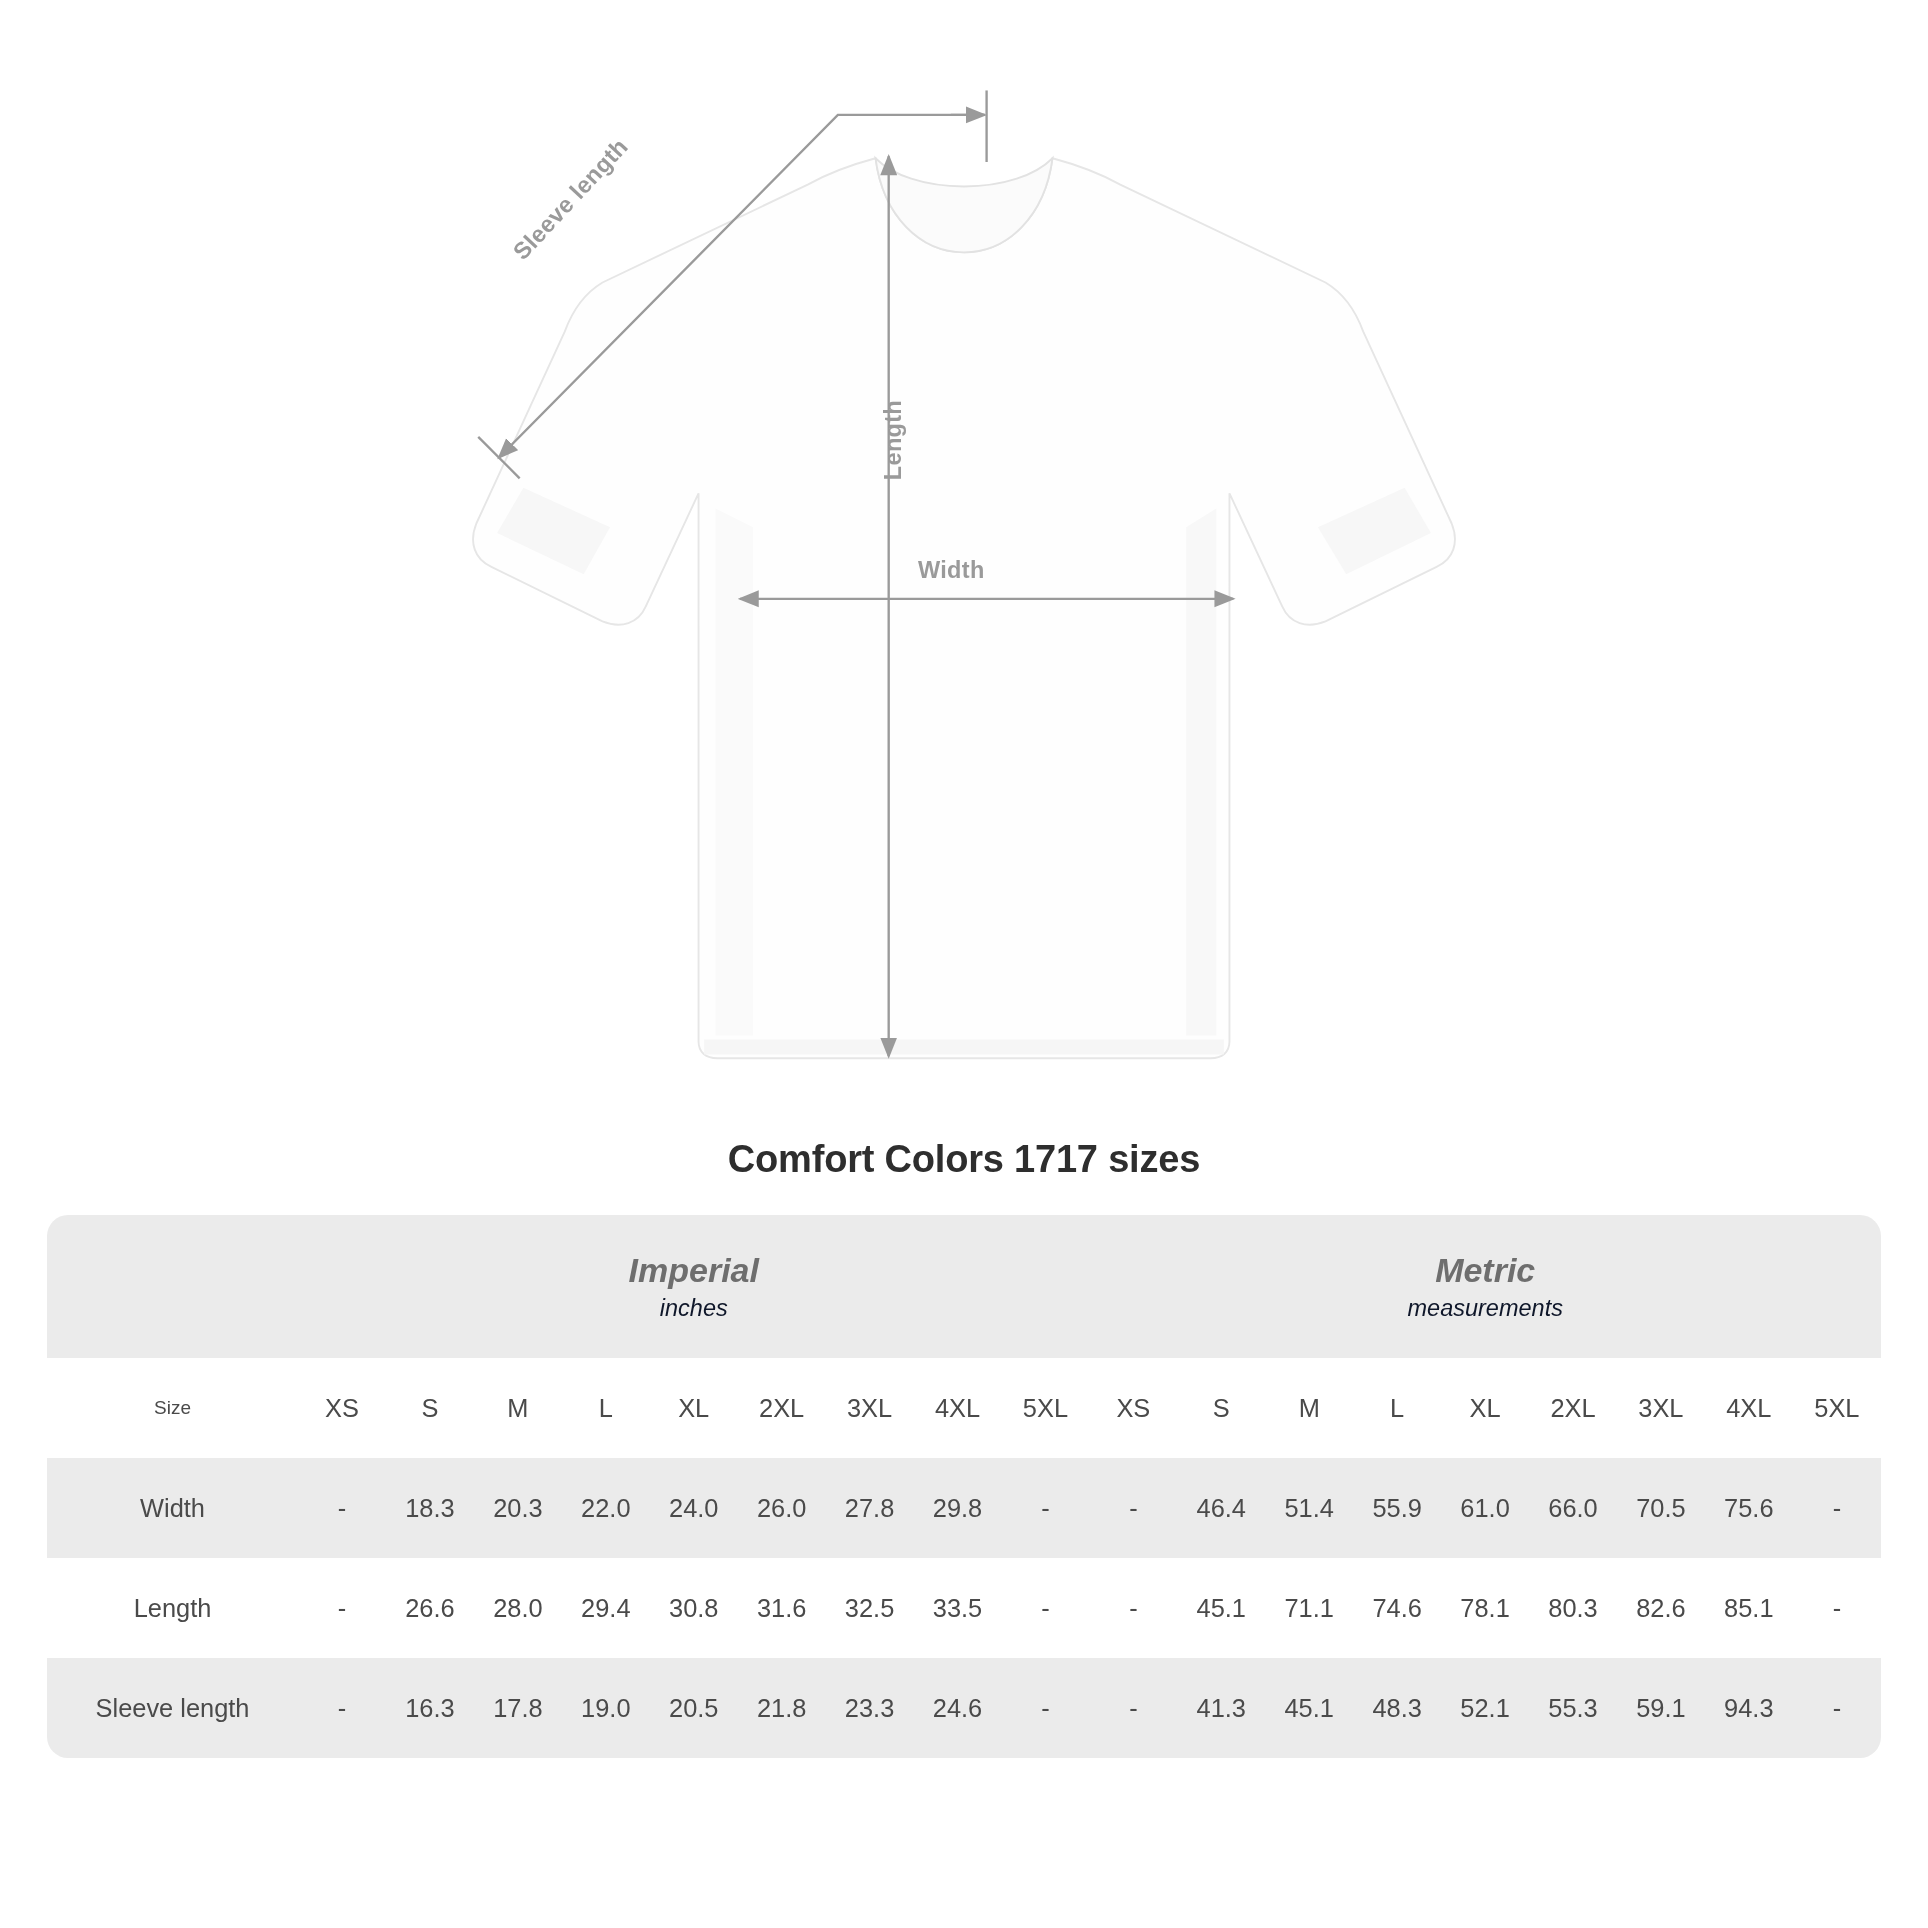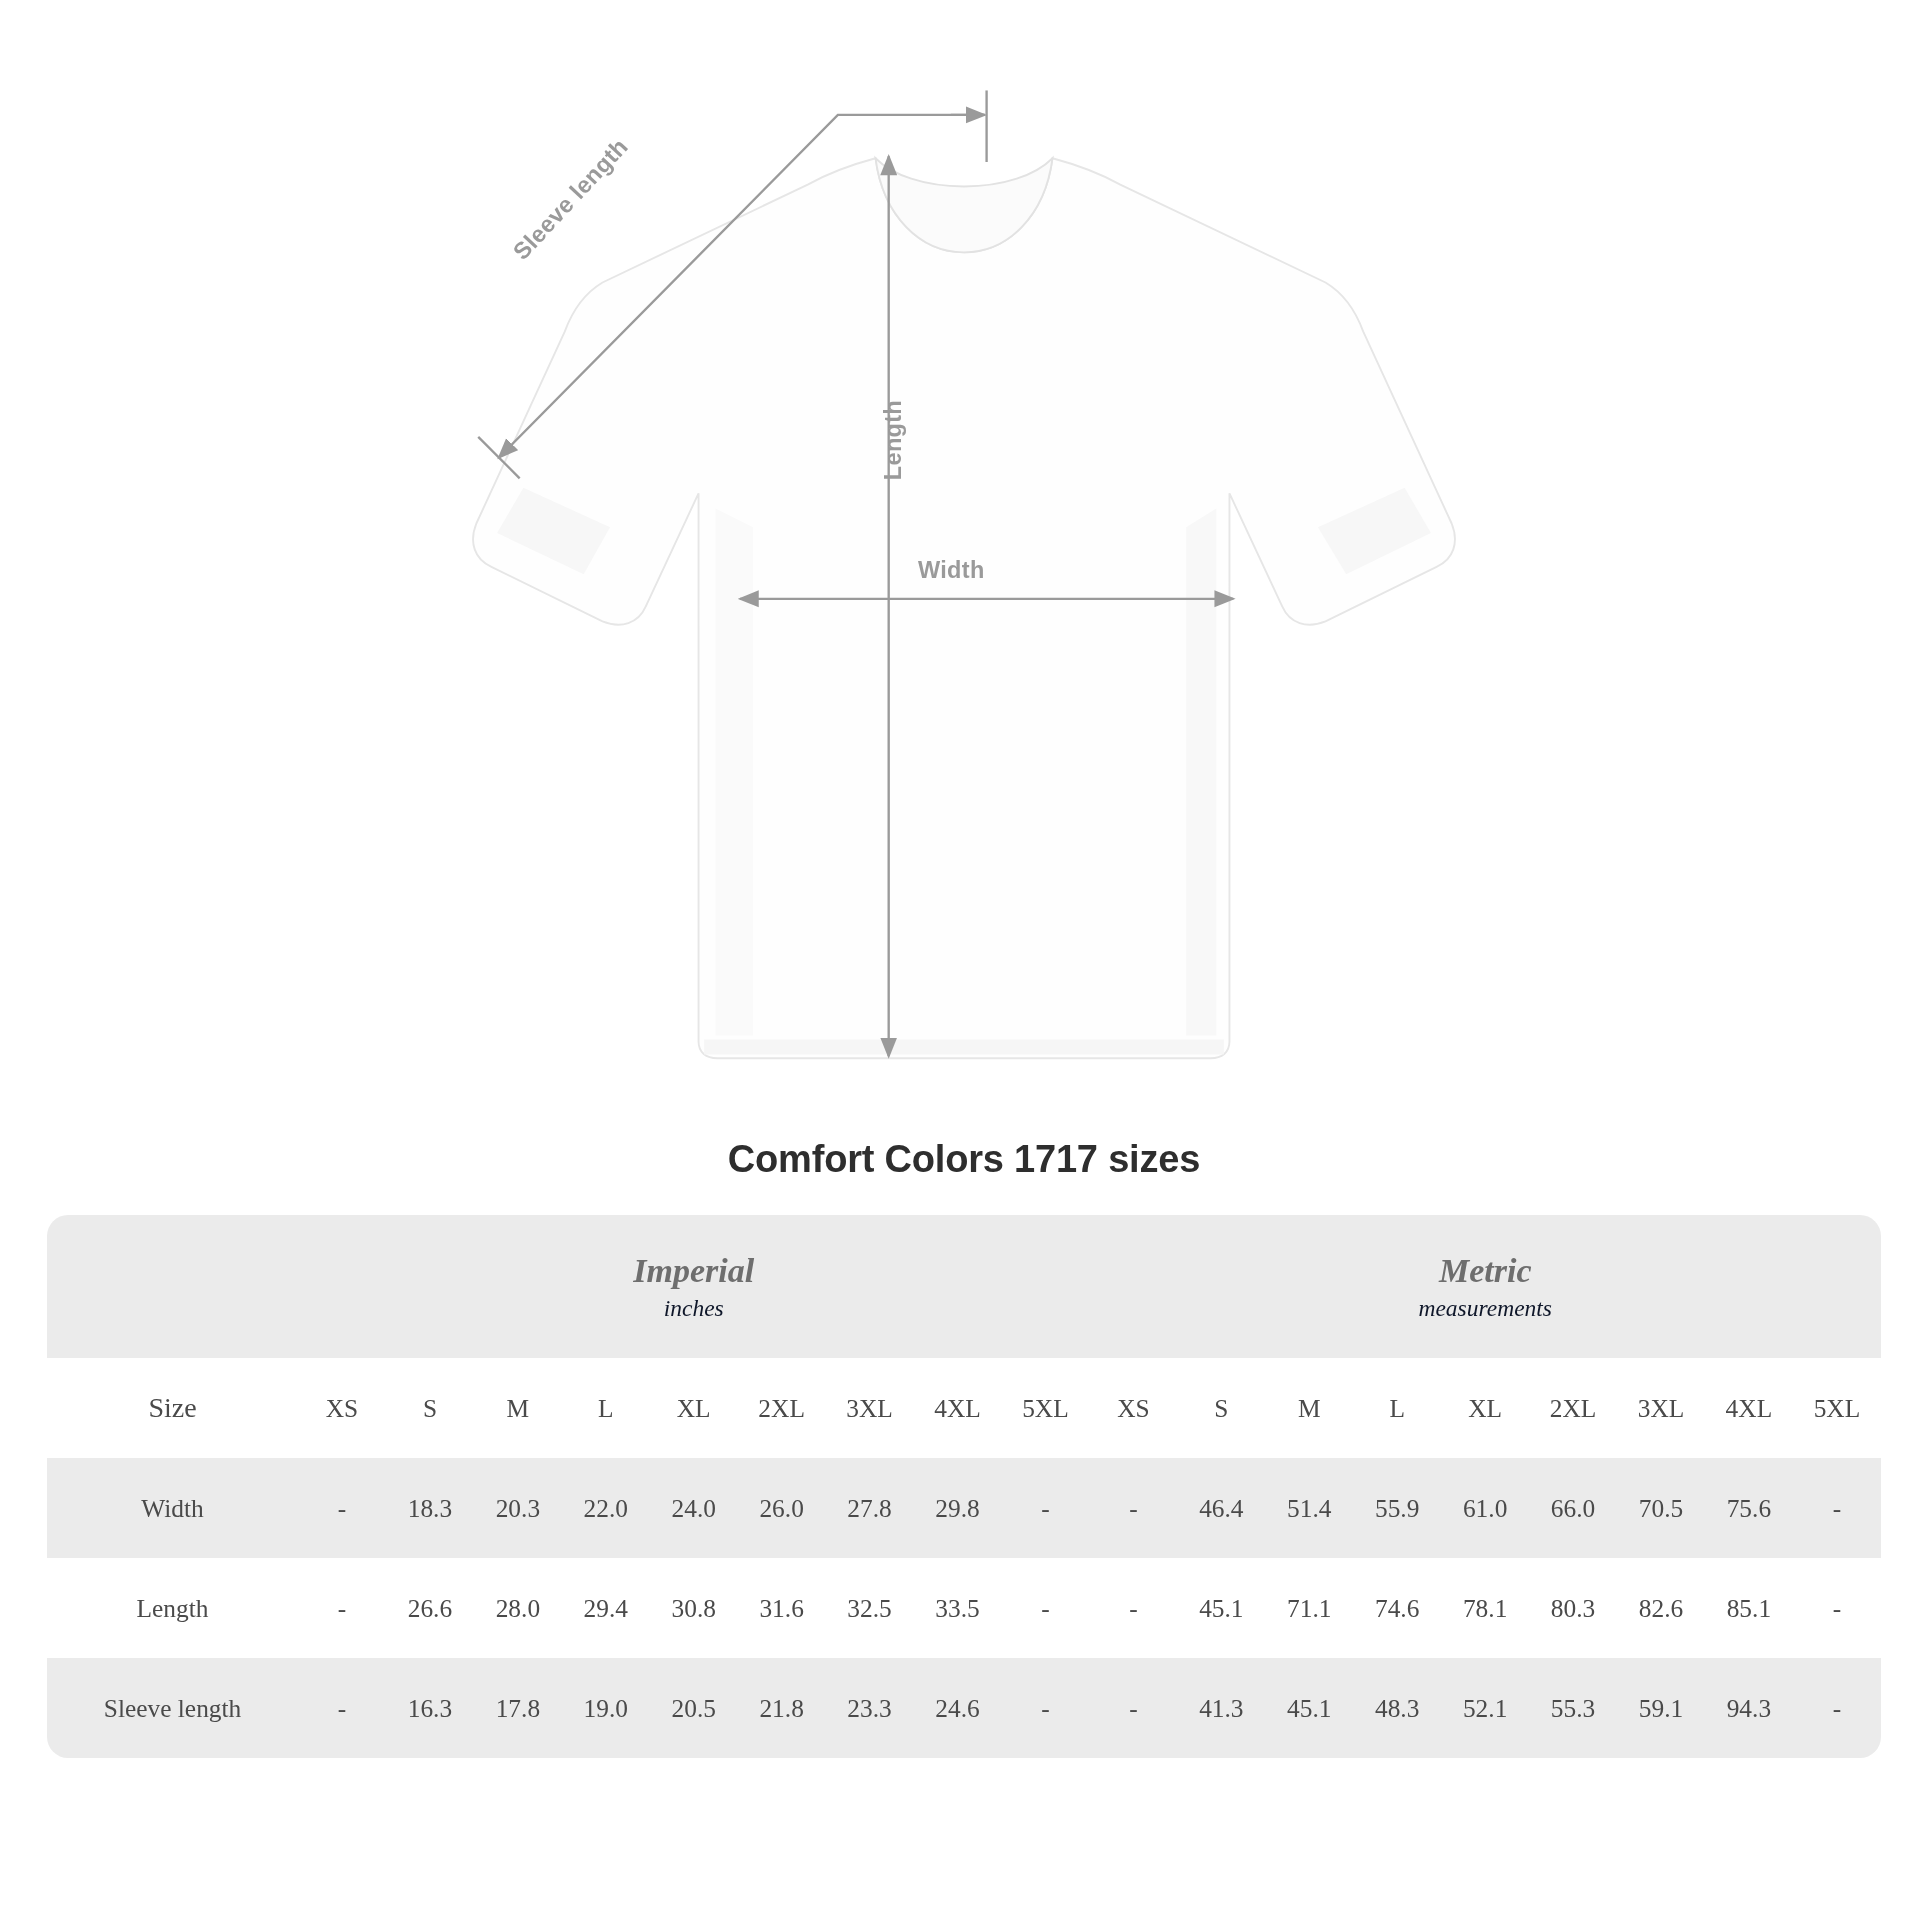--- a/index.html
+++ b/index.html
@@ -76,21 +76,20 @@
     color: #5a5a5a;
     margin-top: 19px;
   }
 
   
   .table-wrap {
     margin: 34px auto 0 auto;
     width: 1834px;
     border-radius: 21px;
     overflow: hidden;
-    font-family: Liberation Serif, serif;
   }
   table.size-table {
     border-collapse: collapse;
     width: 100%;
     table-layout: fixed;
   }
   table.size-table td,
   table.size-table th {
     text-align: center;
     vertical-align: middle;
@@ -118,21 +117,21 @@
     margin-top: 5.6px;
   }
   .head-row td {
     background: #ffffff;
     height: 98px;
     font-weight: bold;
     font-size: 26px;
     color: #4f4f4f;
   }
   .head-row td.size-label {
-    font-size: 28px;
+    font-size: 19px;
   }
   .data-row td {
     height: 98px;
   }
   .data-row.shade td {
     background: #ebebeb;
   }
   .data-row.plain td {
     background: #ffffff;
   }

